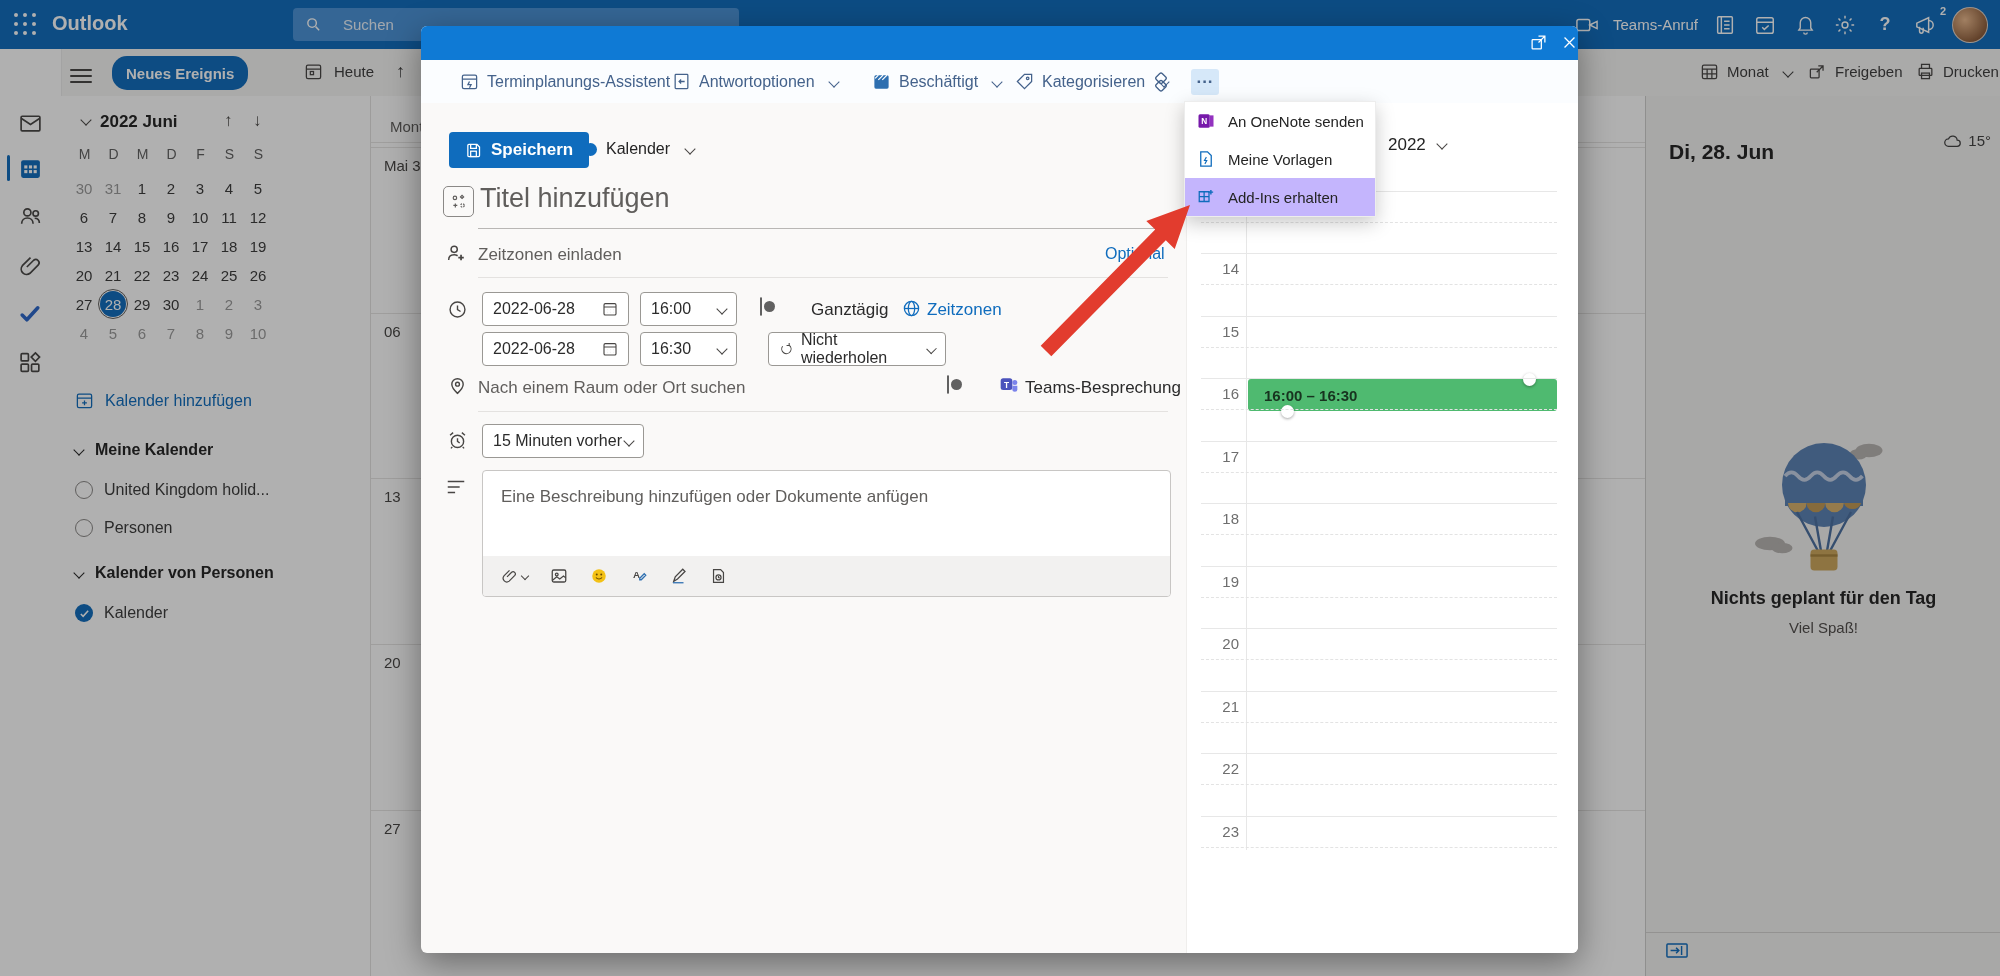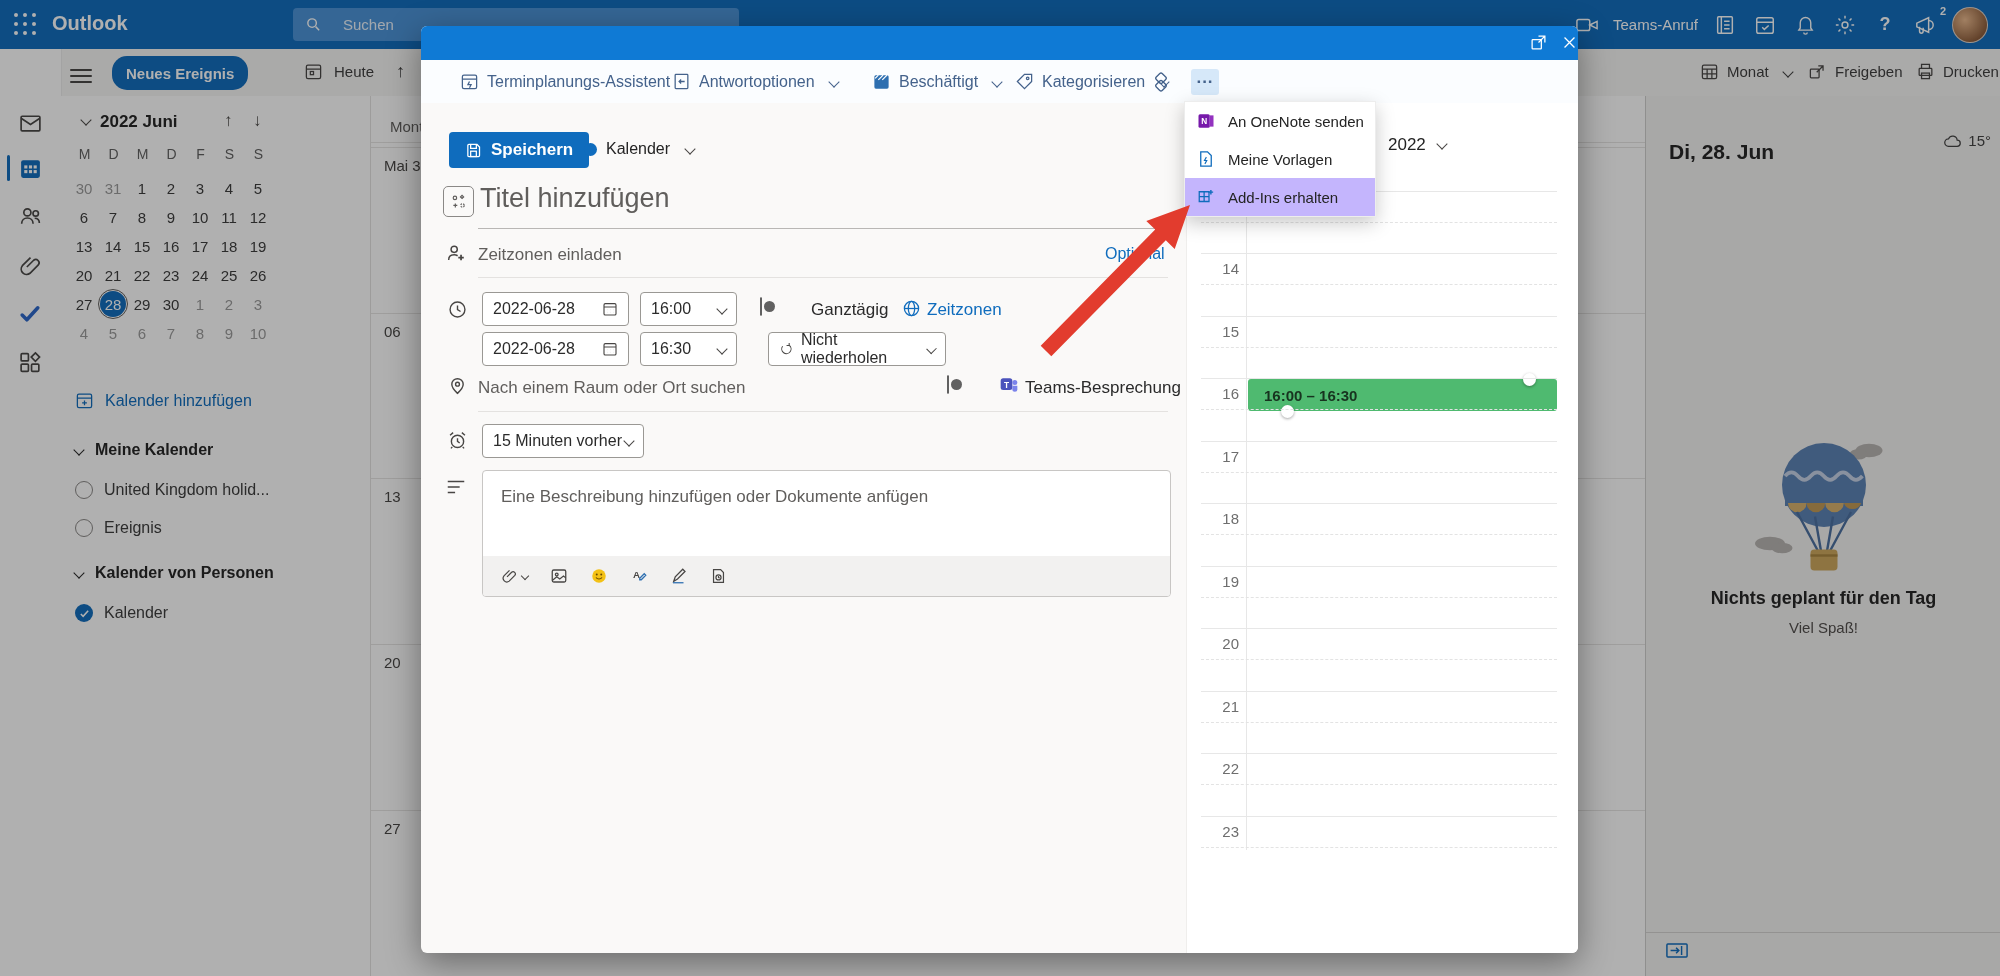--- a/index.html
+++ b/index.html
@@ -349,21 +349,21 @@
     <div class="abs sb-sect" style="top:345px;">
       <i class="chev" style="margin-left:0;"></i>
       <span>Meine Kalender</span>
     </div>
     <div class="abs sb-item" style="top:385px;">
       <span class="rad"></span>
       <span>United Kingdom holid...</span>
     </div>
     <div class="abs sb-item" style="top:423px;">
       <span class="rad"></span>
-      <span>Ereignis</span>
+      <span>Personen</span>
     </div>
     <div class="abs sb-sect" style="top:468px;">
       <i class="chev" style="margin-left:0;"></i>
       <span>Kalender von Personen</span>
     </div>
     <div class="abs sb-item" style="top:508px;">
       <span class="radon">
           <svg width="11" height="11" viewBox="0 0 24 24" fill="none" stroke="#fff" stroke-width="3.4">
             <path d="M4 13l5 5L20 6"></path>
           </svg>

